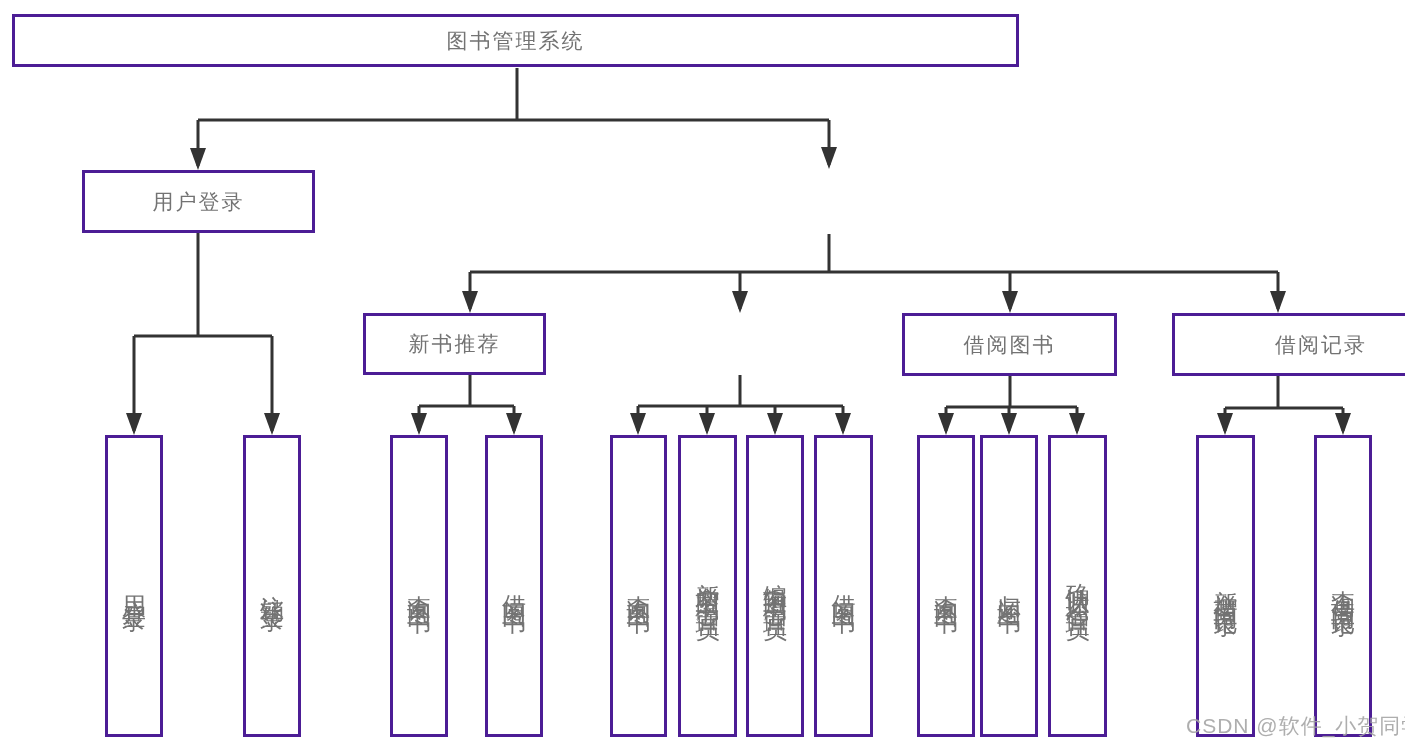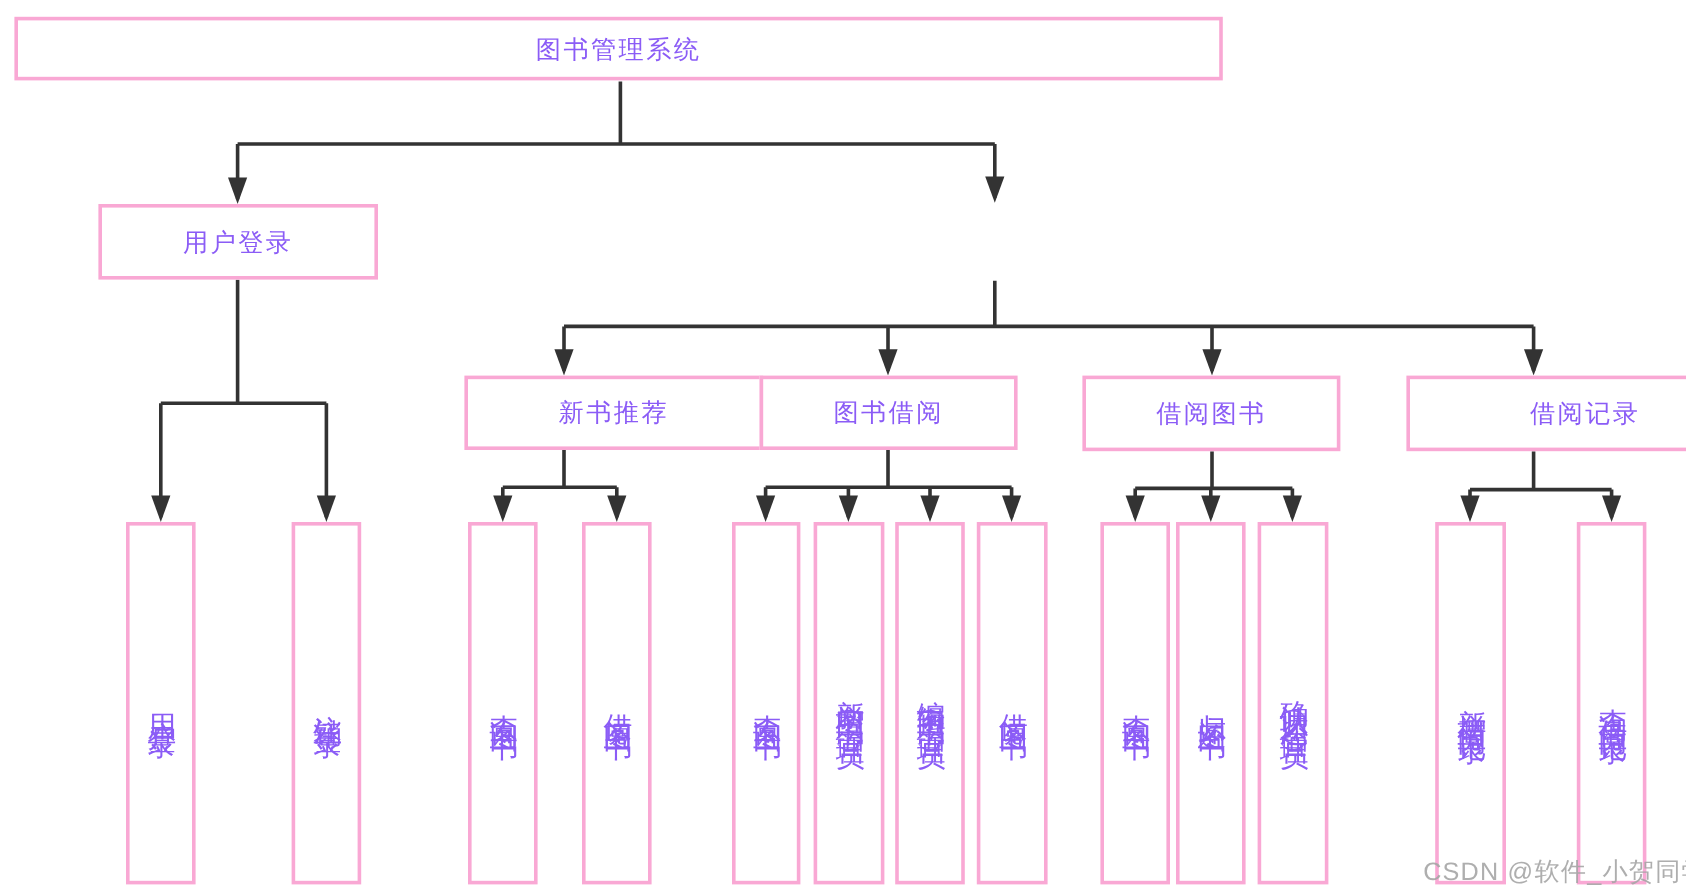--- a/index.html
+++ b/index.html
@@ -17,23 +17,23 @@
   }
   .connectors {
     position: absolute;
     left: 0;
     top: 0;
     z-index: 1;
   }
   .node {
     position: absolute;
     box-sizing: border-box;
-    border: 3px solid #f9a8d4;
+    border: 3px solid #4c1d95;
     background: #ffffff;
-    color: #8b5cf6;
+    color: #737373;
     display: flex;
     align-items: center;
     justify-content: center;
     z-index: 2;
   }
   .h-node {
     font-size: 21px;
     letter-spacing: 2px;
     white-space: nowrap;
   }
@@ -95,22 +95,21 @@
       <polygon points="1069,413 1085,413 1077,435"></polygon>
       <polygon points="1217,413 1233,413 1225,435"></polygon>
       <polygon points="1335,413 1351,413 1343,435"></polygon>
     </g>
   </svg>
 
   <div class="node root-node" style="left:12px; top:14px; width:1007px; height:53px;">图书管理系统</div>
 
   <div class="node h-node" style="left:82px; top:170px; width:233px; height:63px;">用户登录</div>
 
-  <div class="node h-node" style="left:363px; top:313px; width:249px; height:62px;margin-left:24px;">新书推荐</div>
-  <div class="node h-node" style="left:633px; top:313px; width:215px; height:62px;">图书借阅</div>
+  <div class="node h-node" style="left:363px; top:313px; width:183px; height:62px;">新书推荐</div>
   <div class="node h-node" style="left:902px; top:313px; width:215px; height:63px;">借阅图书</div>
   <div class="node h-node" style="left:1172px; top:313px; width:254px; height:63px;padding-left:44px;">借阅记录</div>
 
   <div class="node leaf-node" style="left:105px; top:435px; width:58px; height:302px;">用户登录</div>
   <div class="node leaf-node" style="left:243px; top:435px; width:58px; height:302px;">注销登录</div>
 
   <div class="node leaf-node" style="left:390px; top:435px; width:58px; height:302px;">查询图书</div>
   <div class="node leaf-node" style="left:485px; top:435px; width:58px; height:302px;">借阅图书</div>
 
   <div class="node leaf-node" style="left:610px; top:435px; width:57px; height:302px;">查询图书</div>

